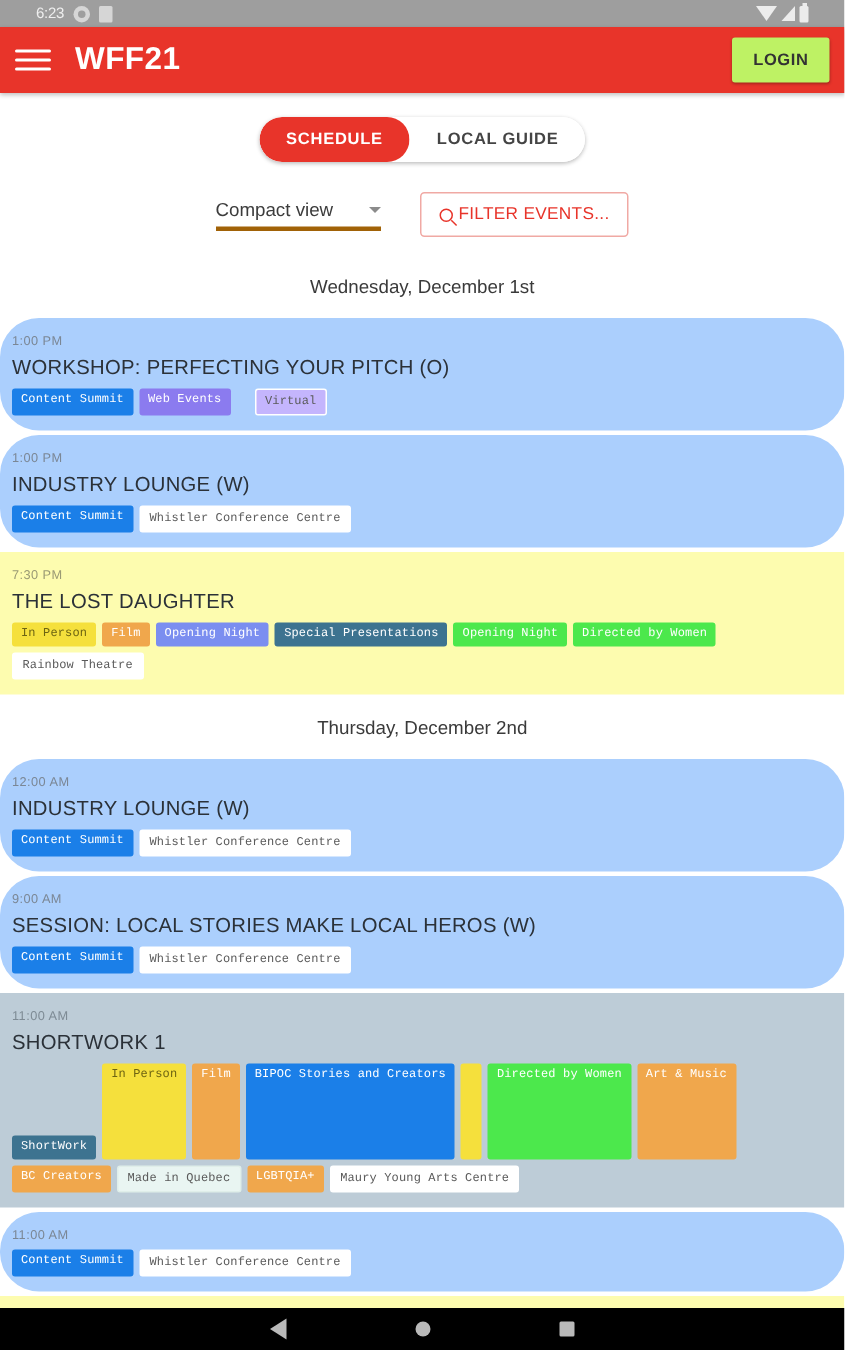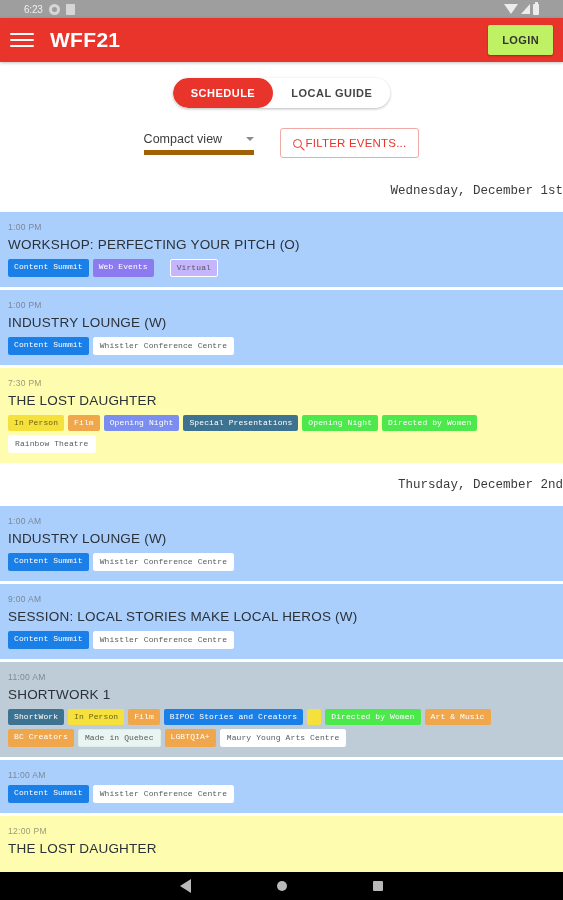--- a/index.html
+++ b/index.html
@@ -51,37 +51,37 @@
   .tabs-wrap { display:flex; justify-content:center; padding-top:16px; }
   .tabs {
     display:flex; border-radius:16px; overflow:hidden; background:#fff;
     box-shadow:0 1px 3px rgba(0,0,0,.28);
   }
   .tab { font-size:11px; font-weight:bold; letter-spacing:.5px; padding:9px 18px; cursor:pointer; color:#444; background:#fff;}
   .tab.active { background:#e8342a; color:#fff; border-radius:16px; }
 
   
   .filter-row { display:flex; align-items:center; justify-content:center; gap:26px; padding:20px 0 14px; }
-  .select-box { position:relative; width:110px; border-bottom:5px solid #a16207; padding-bottom:4px; display:flex; align-items:center; cursor:pointer;}
+  .select-box { position:relative; width:110px; border-bottom:3px solid #a16207; padding-bottom:4px; display:flex; align-items:center; cursor:pointer;}
   .select-box .sel-val { font-size:12.5px; color:#3c3c3c; }
   .caret { margin-left:auto; width:0;height:0;border-left:4px solid transparent;border-right:4px solid transparent;border-top:4px solid #8b8b8b; }
   .filter-btn {
     display:flex; align-items:center; gap:4px; border:1px solid #f0a9a4; color:#e8342a;
     background:#fff; font-size:11.5px; letter-spacing:.2px; padding:8px 12px; border-radius:3px; cursor:pointer;
     font-family:"Liberation Sans", sans-serif;
   }
   .mag { width:9px;height:9px;border:1.4px solid #e8342a;border-radius:50%; position:relative; display:inline-block;}
   .mag::after{content:"";position:absolute;right:-4px;bottom:-3px;width:5px;height:1.4px;background:#e8342a;transform:rotate(45deg);}
 
   
-  .day-header { text-align:right; font-size:12.5px; color:#3a3a3a; padding:12px 0 14px; background:#fff;font-family:Liberation Mono, monospace; }
+  .day-header { text-align:center; font-size:12.5px; color:#3a3a3a; padding:12px 0 14px; background:#fff; }
 
   
   .event { padding:10px 8px 10px 8px; margin-bottom:3px; }
-  .event.blue  { background:#abcffd; }
+  .event.blue  { background:#abcffd;border-radius:26px; }
   .event.yellow{ background:#fdfcaf; }
   .event.gray  { background:#bdccd7; }
   .ev-time { font-size:8.5px; color:#7b8795; letter-spacing:.3px; margin-bottom:5px; }
   .event.yellow .ev-time { color:#9a9a74; }
   .event.gray  .ev-time { color:#7e8b95; }
   .ev-title { font-size:13.5px; color:#2b3138; letter-spacing:.2px; margin-bottom:7px; }
   .ev-tags { display:flex; flex-wrap:wrap; gap:4px;font-family:Liberation Mono, monospace; }
   .tag {
     font-size:8px; line-height:1; padding:4px 6px; border-radius:2px;
     white-space:nowrap; letter-spacing:.1px;
@@ -168,40 +168,40 @@
             <span class="tag" style="background: rgb(240, 167, 76); color: rgb(255, 255, 255);">Film</span>
             <span class="tag" style="background: rgb(123, 142, 240); color: rgb(255, 255, 255);">Opening Night</span>
             <span class="tag" style="background: rgb(61, 115, 144); color: rgb(255, 255, 255);">Special Presentations</span>
             <span class="tag" style="background: rgb(76, 232, 76); color: rgb(255, 255, 255);">Opening Night</span>
             <span class="tag" style="background: rgb(76, 232, 76); color: rgb(255, 255, 255);">Directed by Women</span>
             <span class="tag" style="background: rgb(255, 255, 255); color: rgb(90, 90, 90); border: 1px solid rgb(255, 255, 255);">Rainbow Theatre</span>
           </div>
         </div>
         <div class="day-header">Thursday, December 2nd</div>
         <div class="event blue">
-          <div class="ev-time">1:00 AM</div>
+          <div class="ev-time">12:00 AM</div>
           <div class="ev-title">INDUSTRY LOUNGE (W)</div>
           <div class="ev-tags">
             <span class="tag" style="background: rgb(27, 127, 232); color: rgb(255, 255, 255);">Content Summit</span>
             <span class="tag" style="background: rgb(255, 255, 255); color: rgb(90, 90, 90); border: 1px solid rgb(255, 255, 255);">Whistler Conference Centre</span>
           </div>
         </div>
         <div class="event blue">
           <div class="ev-time">9:00 AM</div>
           <div class="ev-title">SESSION: LOCAL STORIES MAKE LOCAL HEROS (W)</div>
           <div class="ev-tags">
             <span class="tag" style="background: rgb(27, 127, 232); color: rgb(255, 255, 255);">Content Summit</span>
             <span class="tag" style="background: rgb(255, 255, 255); color: rgb(90, 90, 90); border: 1px solid rgb(255, 255, 255);">Whistler Conference Centre</span>
           </div>
         </div>
         <div class="event gray">
           <div class="ev-time">11:00 AM</div>
           <div class="ev-title">SHORTWORK 1</div>
           <div class="ev-tags">
-            <span class="tag" style="background: rgb(61, 115, 144); color: rgb(255, 255, 255);">ShortWork</span>
+            <span class="tag" style="background: rgb(61, 115, 144); color: rgb(255, 255, 255); margin-top: 48px;">ShortWork</span>
             <span class="tag" style="background: rgb(245, 224, 60); color: rgb(109, 100, 18);">In Person</span>
             <span class="tag" style="background: rgb(240, 167, 76); color: rgb(255, 255, 255);">Film</span>
             <span class="tag" style="background: rgb(27, 127, 232); color: rgb(255, 255, 255);">BIPOC Stories and Creators</span>
             <span class="tag" style="background: rgb(245, 224, 60); color: rgb(109, 100, 18); min-width: 14px;"></span>
             <span class="tag" style="background: rgb(76, 232, 76); color: rgb(255, 255, 255);">Directed by Women</span>
             <span class="tag" style="background: rgb(240, 167, 76); color: rgb(255, 255, 255);">Art &amp; Music</span>
             <span class="tag" style="background: rgb(240, 167, 76); color: rgb(255, 255, 255);">BC Creators</span>
             <span class="tag" style="background: rgb(233, 245, 242); color: rgb(90, 90, 90); border: 1px solid rgb(223, 238, 233);">Made in Quebec</span>
             <span class="tag" style="background: rgb(240, 167, 76); color: rgb(255, 255, 255);">LGBTQIA+</span>
             <span class="tag" style="background: rgb(255, 255, 255); color: rgb(90, 90, 90); border: 1px solid rgb(255, 255, 255);">Maury Young Arts Centre</span>

